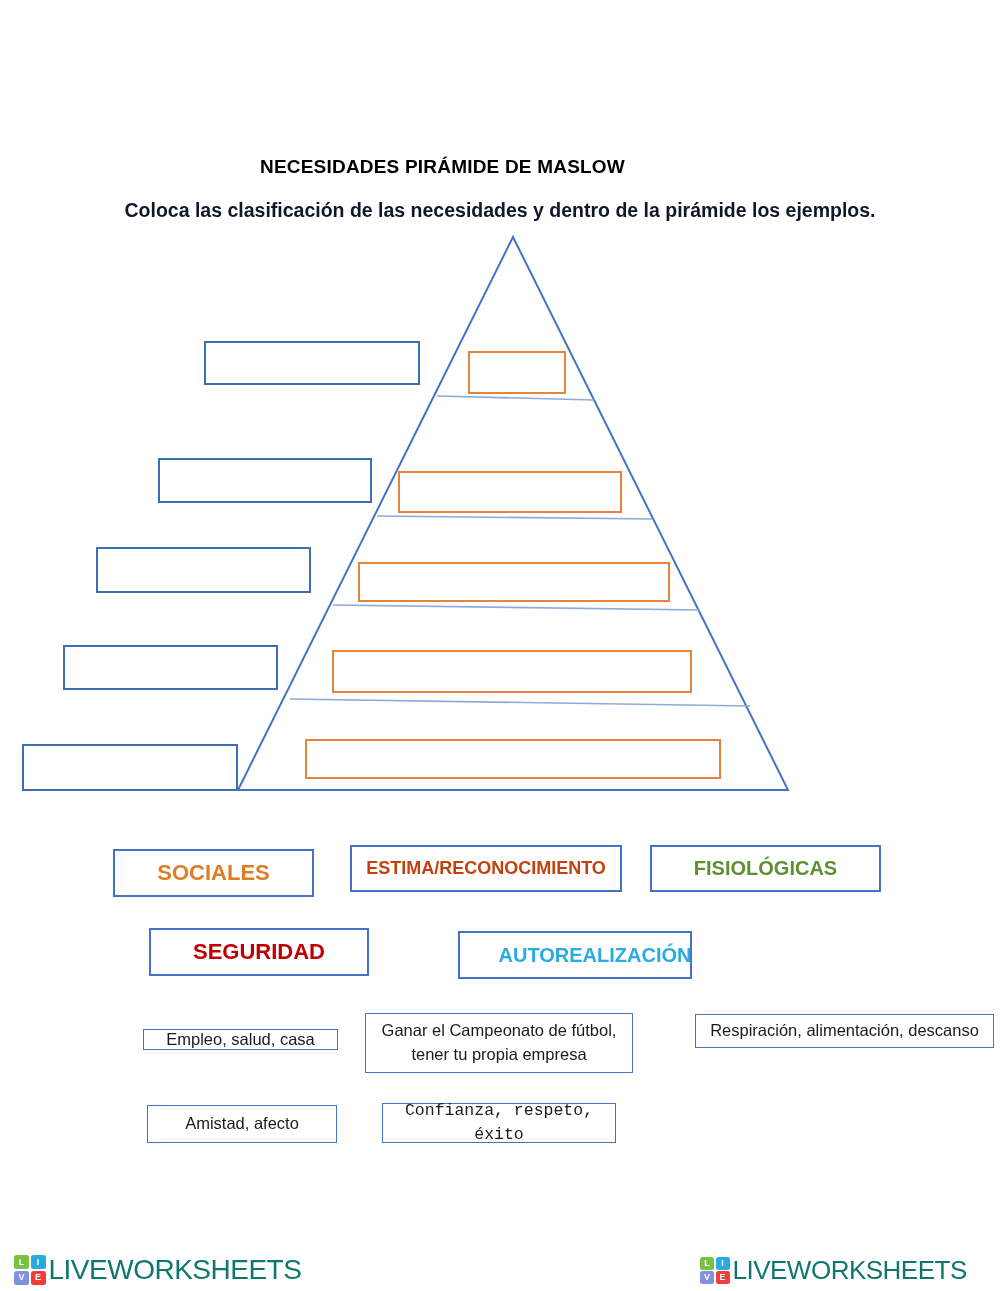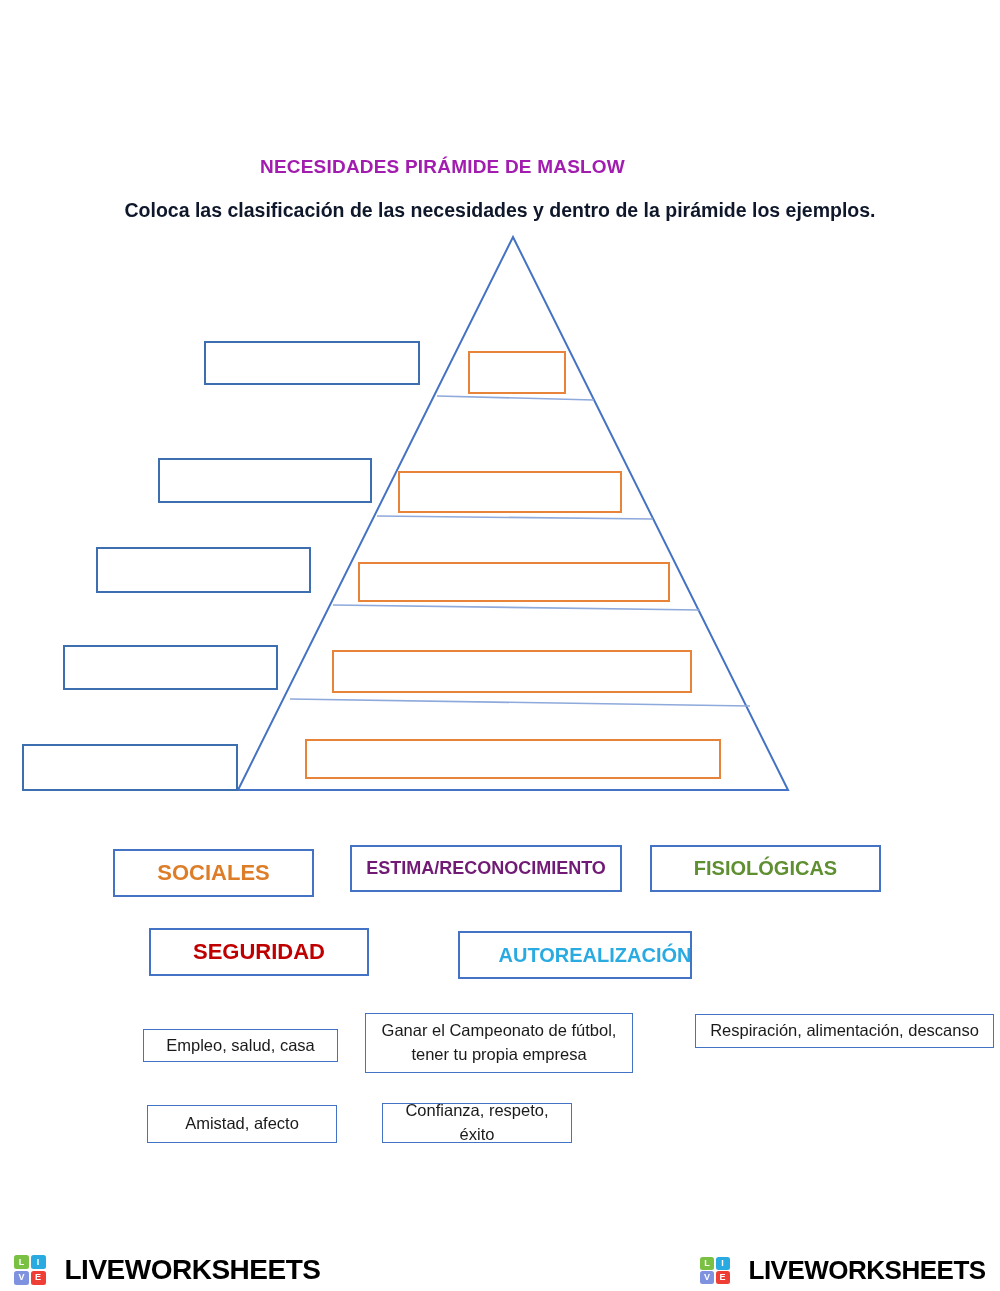--- a/index.html
+++ b/index.html
@@ -2,53 +2,53 @@
 <html><head>
 <meta charset="utf-8">
 <style>
   html,body{margin:0;padding:0;background:#ffffff;}
   #page{
     position:relative;width:1000px;height:1291px;background:#ffffff;
     font-family:"Liberation Sans", sans-serif;overflow:hidden;
   }
   .title{
     position:absolute;top:156px;left:0;width:885px;text-align:center;
-    color:#a21caf;font-weight:bold;font-size:19px;letter-spacing:.2px;
+    color:#000000;font-weight:bold;font-size:19px;letter-spacing:.2px;
   }
   .subtitle{
     position:absolute;top:199px;left:0;width:1000px;text-align:center;
     color:#0f172a;font-weight:bold;font-size:19.5px;
   }
   .pyr-svg{position:absolute;left:0;top:0;}
   .slot{position:absolute;background:#ffffff;box-sizing:border-box;}
   .slot.blue{border:2px solid #3C6EB0;}
   .slot.orange{border:2px solid #E8833A;}
   .bank{
     position:absolute;box-sizing:border-box;border:2px solid #4472C4;background:#fff;
     display:flex;align-items:center;justify-content:center;text-align:left;
     font-weight:bold;
   }
   .example{
     position:absolute;box-sizing:border-box;border:1.5px solid #4472C4;background:#fff;
     display:flex;align-items:center;justify-content:center;text-align:center;
     color:#1a1a1a;font-size:16.5px;line-height:1.45;padding:2px 8px;
   }
   .c-sociales{color:#DD7D27;font-size:22px;}
-  .c-estima{color:#701a75;font-size:18px;}
+  .c-estima{color:#c2410c;font-size:18px;}
   .c-fisio{color:#5E8F31;font-size:20px;}
   .c-seguridad{color:#C00000;font-size:22px;}
   .c-auto{color:#29ABE2;font-size:20px;}
   .lw-logo{position:absolute;display:flex;align-items:center;gap:3px;}
   .lw-tiles{display:grid;grid-template-columns:15px 15px;grid-template-rows:14px 14px;gap:1.5px;}
   .lw-tiles .tile{
     border-radius:2.5px;color:#fff;font-size:9px;font-weight:bold;
     display:flex;align-items:center;justify-content:center;line-height:1;
   }
   .t0{background:#7AC143;} .t1{background:#29ABE2;} .t2{background:#7E92E0;} .t3{background:#EE3E36;}
-  .lw-text{color:#000000;font-weight:700;font-size:28px;letter-spacing:-0.5px;margin-left:16px;}
+  .lw-text{color:#0f766e;font-weight:400;font-size:28px;letter-spacing:-0.5px;}
   .lw-logo.small .lw-text{font-size:26px;}
   .lw-logo.small .lw-tiles{grid-template-columns:14px 14px;grid-template-rows:13px 13px;}
 </style>
 </head>
 <body>
 
 <div id="page">
 
   <div class="title">NECESIDADES PIRÁMIDE DE MASLOW</div>
   <div class="subtitle">Coloca las clasificación de las necesidades y dentro de la pirámide los ejemplos.</div>
@@ -82,33 +82,33 @@
   <div class="bank c-fisio" style="left:650px;top:845px;width:231px;height:47px;">
     <span>FISIOLÓGICAS</span>
   </div>
   <div class="bank c-seguridad" style="left:149px;top:928px;width:220px;height:48px;">
     <span>SEGURIDAD</span>
   </div>
   <div class="bank c-auto" style="left:458px;top:931px;width:234px;height:48px;padding-left:40px;">
     <span>AUTOREALIZACIÓN</span>
   </div>
 
-  <div class="example" style="left:143px;top:1029px;width:195px;height:33px;">
+  <div class="example" style="left:143px;top:1029px;width:195px;height:21px;">
     <span>Empleo, salud, casa</span>
   </div>
   <div class="example" style="left:365px;top:1013px;width:268px;height:60px;">
     <span>Ganar el Campeonato de fútbol, tener tu propia empresa</span>
   </div>
   <div class="example" style="left:653px;top:1014px;width:299px;height:34px;margin-left:42px;">
     <span>Respiración, alimentación, descanso</span>
   </div>
   <div class="example" style="left:147px;top:1105px;width:190px;height:38px;">
     <span>Amistad, afecto</span>
   </div>
-  <div class="example" style="left:382px;top:1103px;width:190px;height:40px;">
+  <div class="example" style="left:382px;top:1103px;width:234px;height:40px;font-family:Liberation Mono, monospace;">
     <span>Confianza, respeto, éxito</span>
   </div>
 
   <div class="lw-logo" style="left:14px;top:1254px;">
     <div class="lw-tiles">
       <span class="tile t0">L</span>
       <span class="tile t1">I</span>
       <span class="tile t2">V</span>
       <span class="tile t3">E</span>
     </div>

